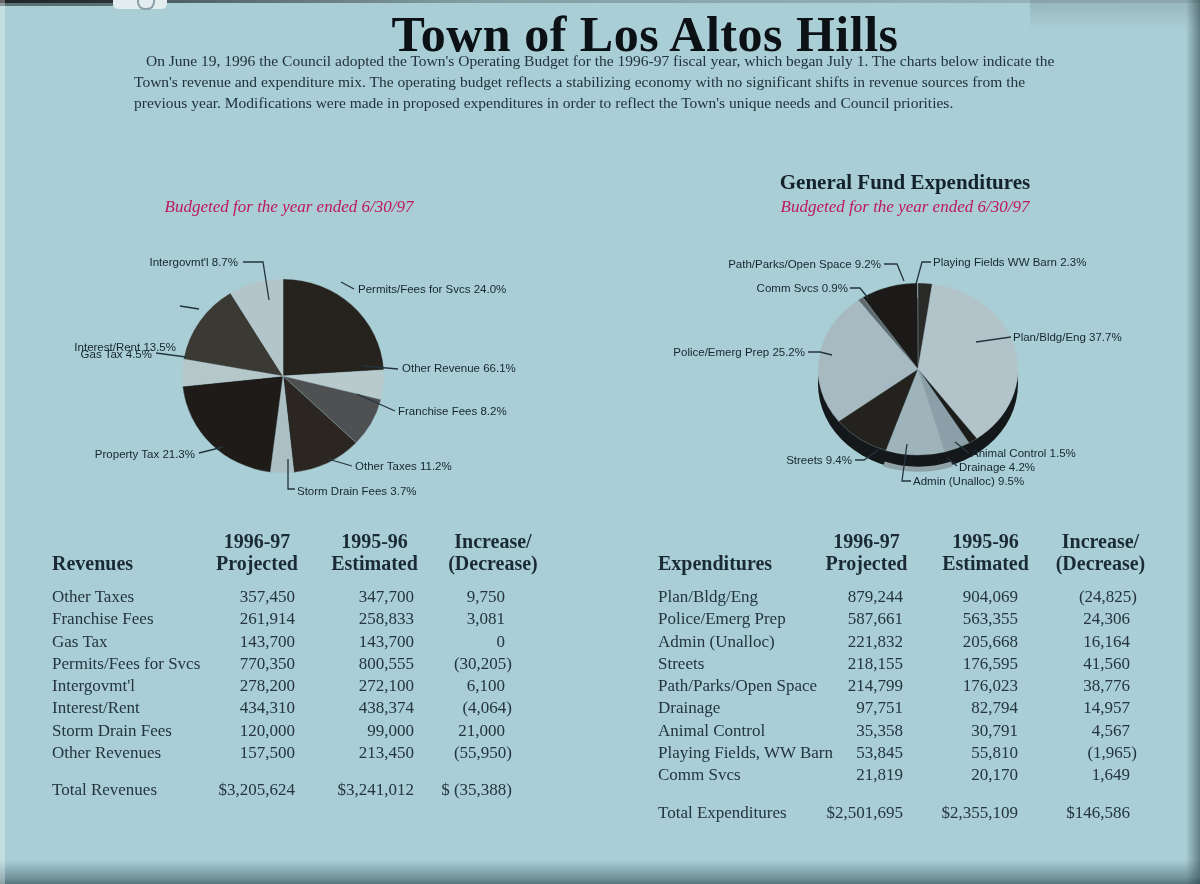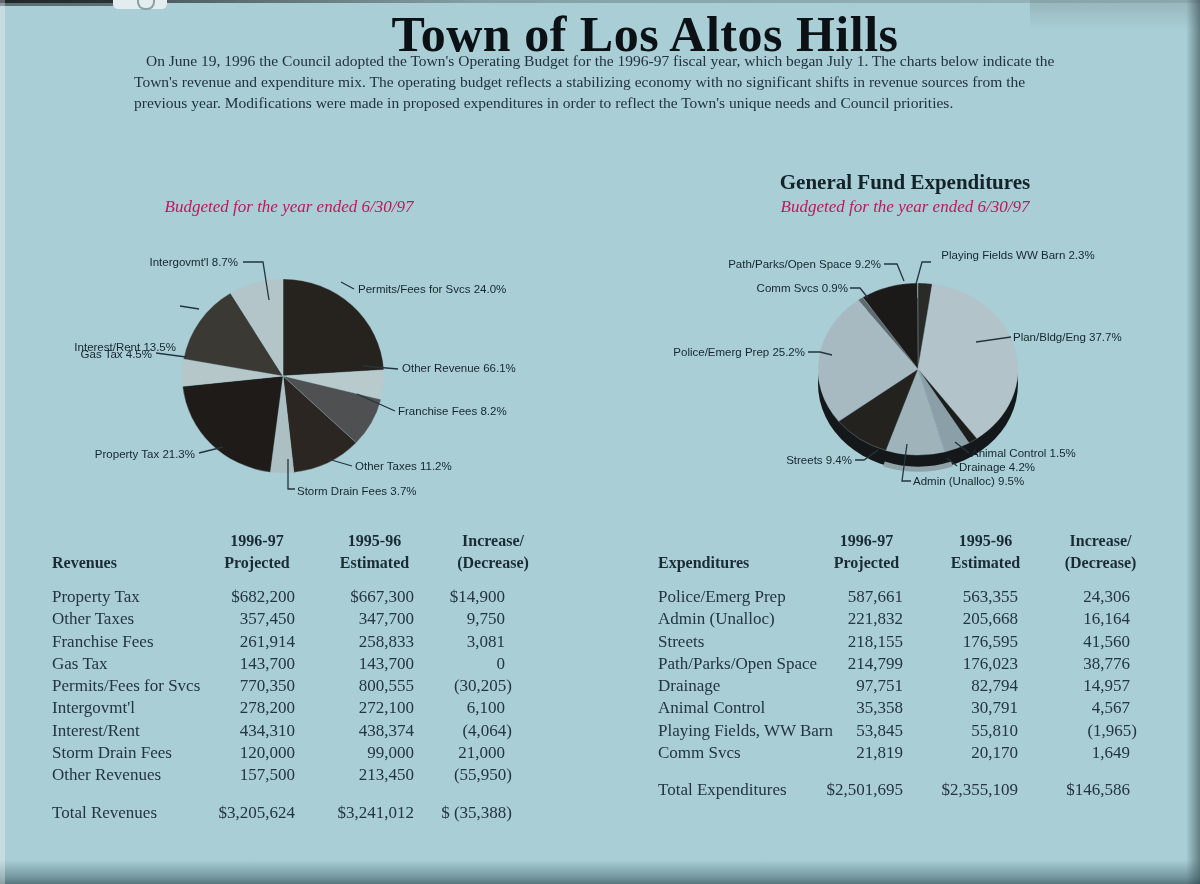--- a/index.html
+++ b/index.html
@@ -15,21 +15,21 @@
   .chart-sub{position:absolute;width:400px;text-align:center;
              font:italic 17px/20px "Liberation Serif",serif;color:#be185d;}
   .ct0{left:89px;top:170px;} .cs0{left:89px;top:197px;}
   .ct1{left:705px;top:170px;} .cs1{left:705px;top:197px;}
   svg.canvas{position:absolute;left:0;top:0;}
   .co{position:absolute;font:11.5px/14px "Liberation Sans",sans-serif;color:#16262f;white-space:nowrap;}
   .co.r{text-align:right;}
   .tbl{position:absolute;}
   table{border-collapse:collapse;table-layout:fixed;width:100%;}
   th,td{padding:0;overflow:visible;white-space:nowrap;font:17px/22.3px "Liberation Serif",serif;color:#243440;}
-  th{font-weight:bold;font-size:16px;line-height:22px;vertical-align:bottom;padding-bottom:12px;color:#1b2b36;}
+  th{font-weight:bold;font-size:20px;line-height:22px;vertical-align:bottom;padding-bottom:12px;color:#1b2b36;}
   th.lbl{text-align:left;}
   th.ch{text-align:center;}
   th.ch span{display:inline-block;white-space:pre-line;}
   td.lbl{text-align:left;}
   td.num{text-align:right;}
   tr.total td{padding-top:15px;}
   [data-table="0"] th.c2 span{transform:translateX(11px);}
   [data-table="0"] th.c3 span{transform:translateX(20px);}
   [data-table="0"] th.c4 span{transform:translateX(30px);}
   [data-table="1"] th.c2 span{transform:translateX(11px);}
@@ -108,21 +108,21 @@
   <div class="co" style="left:358px;top:282px;width:170px;">Permits/Fees for Svcs 24.0%</div>
   <div class="co r" style="left:56px;top:300px;width:120px;margin-top:40px;">Interest/Rent 13.5%</div>
   <div class="co r" style="left:52px;top:347px;width:100px;">Gas Tax 4.5%</div>
   <div class="co" style="left:402px;top:361px;width:140px;">Other Revenue 66.1%</div>
   <div class="co" style="left:398px;top:404px;width:140px;">Franchise Fees 8.2%</div>
   <div class="co r" style="left:75px;top:447px;width:120px;">Property Tax 21.3%</div>
   <div class="co" style="left:355px;top:459px;width:130px;">Other Taxes 11.2%</div>
   <div class="co" style="left:297px;top:484px;width:150px;">Storm Drain Fees 3.7%</div>
 
   <div class="co r" style="left:721px;top:257px;width:160px;">Path/Parks/Open Space 9.2%</div>
-  <div class="co" style="left:933px;top:248px;width:170px;text-align:center;">Playing Fields WW Barn 2.3%</div>
+  <div class="co" style="left:933px;top:255px;width:170px;">Playing Fields WW Barn 2.3%</div>
   <div class="co r" style="left:728px;top:281px;width:120px;">Comm Svcs 0.9%</div>
   <div class="co" style="left:1013px;top:330px;width:140px;">Plan/Bldg/Eng 37.7%</div>
   <div class="co r" style="left:655px;top:345px;width:150px;">Police/Emerg Prep 25.2%</div>
   <div class="co r" style="left:732px;top:453px;width:120px;">Streets 9.4%</div>
   <div class="co" style="left:971px;top:446px;width:140px;">Animal Control 1.5%</div>
   <div class="co" style="left:959px;top:460px;width:120px;">Drainage 4.2%</div>
   <div class="co" style="left:913px;top:474px;width:150px;">Admin (Unalloc) 9.5%</div>
 
   <div class="tbl" style="left:52px;top:530px;width:460px;">
     <table data-table="0">
@@ -138,26 +138,20 @@
           <th class="ch c2"><span>1996-97
 Projected</span></th>
           <th class="ch c3"><span>1995-96
 Estimated</span></th>
           <th class="ch c4"><span>Increase/
 (Decrease)</span></th>
         </tr>
       </thead>
       <tbody>
           <tr>
-            <td class="lbl">Property Tax</td>
-            <td class="num">$682,200</td>
-            <td class="num">$667,300</td>
-            <td class="num" style="padding-right: 7px;">$14,900</td>
-          </tr>
-          <tr>
             <td class="lbl">Other Taxes</td>
             <td class="num">357,450</td>
             <td class="num">347,700</td>
             <td class="num" style="padding-right: 7px;">9,750</td>
           </tr>
           <tr>
             <td class="lbl">Franchise Fees</td>
             <td class="num">261,914</td>
             <td class="num">258,833</td>
             <td class="num" style="padding-right: 7px;">3,081</td>
@@ -222,20 +216,26 @@
           <th class="ch c2"><span>1996-97
 Projected</span></th>
           <th class="ch c3"><span>1995-96
 Estimated</span></th>
           <th class="ch c4"><span>Increase/
 (Decrease)</span></th>
         </tr>
       </thead>
       <tbody>
           <tr>
+            <td class="lbl">Plan/Bldg/Eng</td>
+            <td class="num">879,244</td>
+            <td class="num">904,069</td>
+            <td class="num">(24,825)</td>
+          </tr>
+          <tr>
             <td class="lbl">Police/Emerg Prep</td>
             <td class="num">587,661</td>
             <td class="num">563,355</td>
             <td class="num" style="padding-right: 7px;">24,306</td>
           </tr>
           <tr>
             <td class="lbl">Admin (Unalloc)</td>
             <td class="num">221,832</td>
             <td class="num">205,668</td>
             <td class="num" style="padding-right: 7px;">16,164</td>

